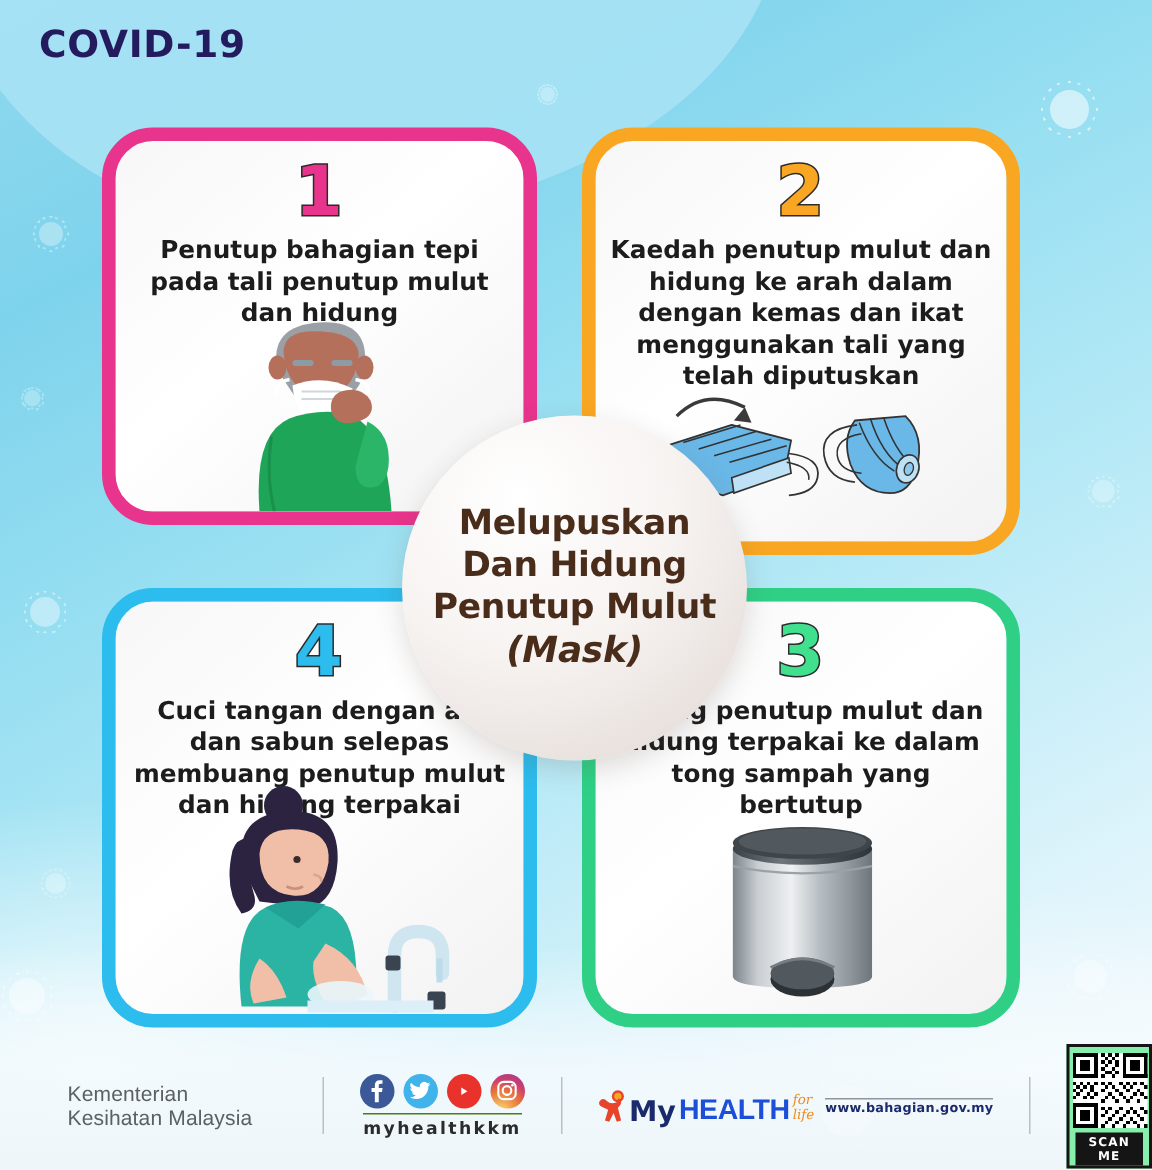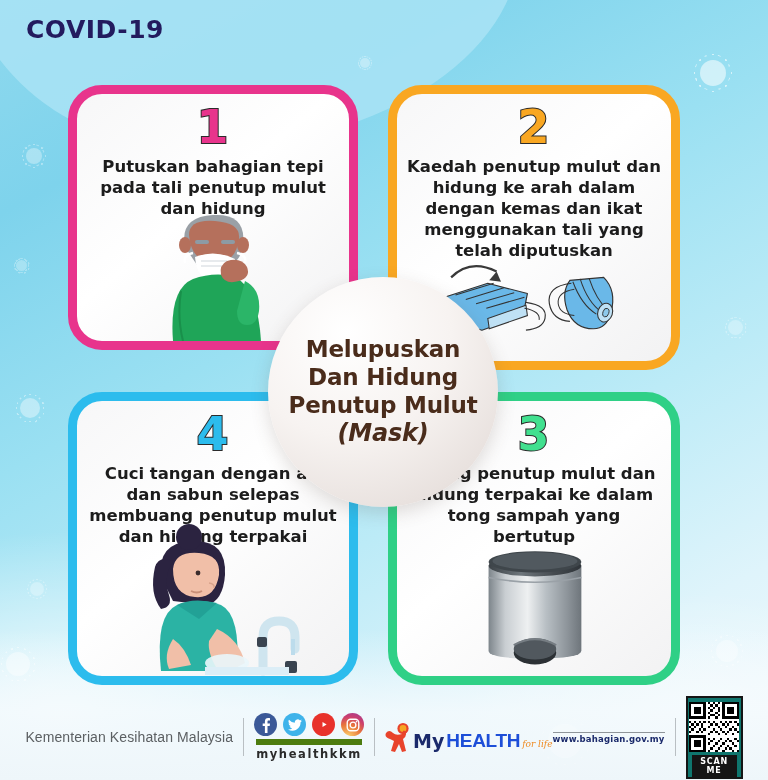--- a/index.html
+++ b/index.html
@@ -106,21 +106,21 @@
   .cc-line {
     font-family: "DejaVu Sans", sans-serif;
     font-weight: 800; font-size: 23px; line-height: 1.22;
     color: #4a2c1b; text-align: center; letter-spacing: -.2px;
   }
   .cc-line.mask { font-style: italic; font-size: 24px; }
 
   
   .footer {
     position: absolute; left: 0; bottom: 0; width: 768px; height: 86px;
-    display: flex; align-items: center; justify-content: center; gap: 10px;
+    display: flex; align-items: center; justify-content: center; gap: 24px; padding-left: 45px;
   }
   .ministry {
     font-family: "Liberation Sans", sans-serif;
     font-size: 14px; color: #5c6063; letter-spacing: .1px;
   }
   .vdiv { width: 1px; height: 38px; background: #b9bfc3; }
   .social-block { display: flex; flex-direction: column; align-items: center; gap: 3px; }
   .social-row { display: flex; gap: 6px; }
   .sicon {
     width: 23px; height: 23px; border-radius: 50%;
@@ -128,34 +128,34 @@
     color: #fff; font-size: 13px; font-weight: 700;
     font-family: "DejaVu Sans", sans-serif;
   }
   .s-fb { background: #3b5998; }
   .s-tw { background: #3fb3ea; }
   .s-yt { background: #e8322b; }
   .s-ig { background: radial-gradient(circle at 30% 107%, #fdd771 0%, #e8763a 45%, #cc3f6d 70%, #9b3b9b 100%); }
   .handle {
     font-family: "DejaVu Sans", sans-serif;
     font-size: 11.5px; font-weight: 700; letter-spacing: 1.6px;
-    color: #2b2b2b; border-top: 6px solid #4d7c0f; padding-top: 2px;
+    color: #2b2b2b; border-top: 1px solid #4d7c0f; padding-top: 2px;
   }
   .myhealth-block { display: flex; flex-direction: row; align-items: center; }
   .mh-row { display: flex; align-items: flex-end; gap: 2px; }
   .mh-my { font-family: "DejaVu Sans", sans-serif; font-size: 19px; font-weight: 700; color: #1b2a6b; }
   .mh-health { font-family: Liberation Sans, sans-serif; font-size: 19px; font-weight: 800; color: #1d4ed8; letter-spacing: -.3px; }
   .mh-forlife { font-family: "DejaVu Serif", serif; font-style: italic; font-size: 9px; color: #ef8b22; margin-bottom: 3px; }
   .mh-url {
     font-family: "DejaVu Sans", sans-serif; font-size: 8.5px; font-weight: 700;
     color: #1b2a6b; border-top: 1px solid #8f959a; padding-top: 1px; margin-top: 1px;
     letter-spacing: .2px;
   }
   .qr-block {
-    width: 57px; background: #0f766e; border: 2px solid #151515;
+    width: 57px; background: #86efac; border: 2px solid #151515;
     display: flex; flex-direction: column; align-items: center; padding: 4px 4px 0;
   }
   .qr-img { width: 50px; height: 50px; }
   .scan-me {
     width: 100%; background: #151515; color: #fff;
     font-family: "DejaVu Sans", sans-serif;
     font-size: 8px; font-weight: 700; letter-spacing: .8px;
     text-align: center; padding: 2px 0 2px; margin-top: 3px;
   }
 </style>
@@ -178,21 +178,21 @@
   <div class="virus" style="left:716px;top:640px;width:22px;height:22px;opacity:.6"></div>
   <div class="virus" style="left:548px;top:724px;width:34px;height:34px;opacity:.35"></div>
   <div class="virus" style="left:300px;top:718px;width:18px;height:18px;opacity:.3"></div>
   <div class="virus" style="left:360px;top:58px;width:10px;height:10px;opacity:.55"></div>
 
   <div class="covid-title">COVID-19</div>
 
   <div class="card c1">
     <div class="card-inner">
       <div class="step-num n1">1</div>
-      <div class="step-text">Putuskan bahagian tepi pada tali penutup mulut dan hidung</div>
+      <div class="step-text">Penutup bahagian tepi pada tali penutup mulut dan hidung</div>
       <svg class="art" viewBox="0 0 272 150">
         <g>
           <path d="M108 56 q-6 -30 28 -32 q34 -2 30 30 q-2 14 -10 18 l-36 2 z" fill="#9aa0a6"></path>
           <path d="M112 44 q2 26 24 28 q22 2 26 -24 q2 -16 -24 -18 q-26 -2 -26 14 z" fill="#b5705c"></path>
           <ellipse cx="108" cy="54" rx="6" ry="8" fill="#b5705c"></ellipse>
           <ellipse cx="166" cy="54" rx="6" ry="8" fill="#b5705c"></ellipse>
           <rect x="118" y="49" width="14" height="4" rx="2" fill="#8d9ba5"></rect>
           <rect x="144" y="49" width="14" height="4" rx="2" fill="#8d9ba5"></rect>
           <path d="M118 66 q20 -8 40 2 q-2 22 -20 22 q-18 0 -20 -24 z" fill="#ffffff"></path>
           <path d="M124 70 h26 M124 75 h22" stroke="#cfd6dc" stroke-width="1.2"></path>

